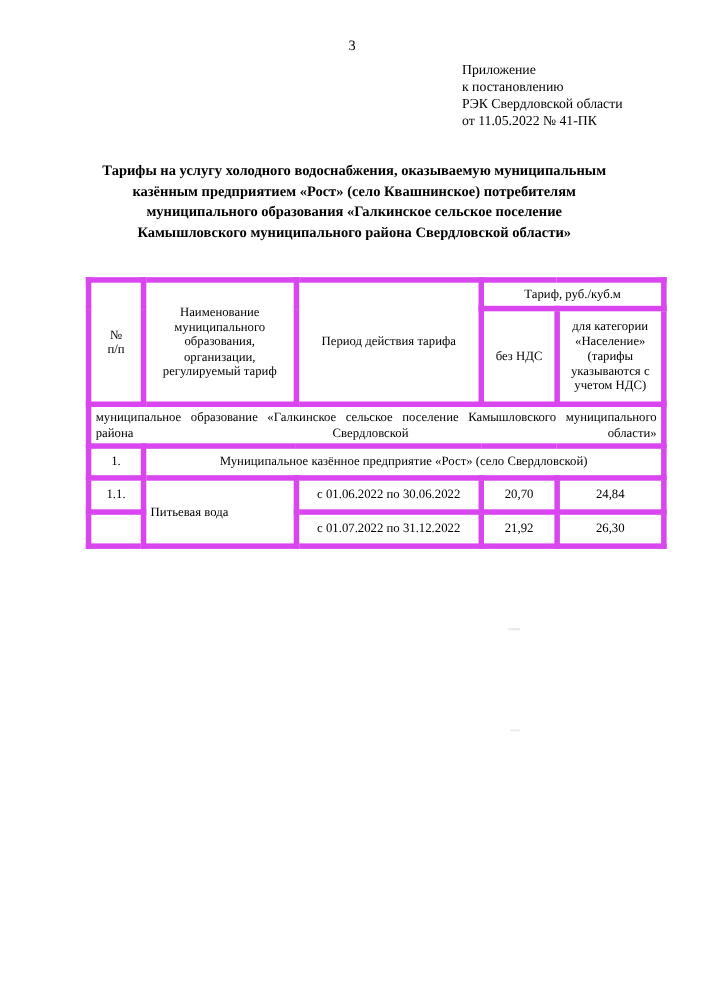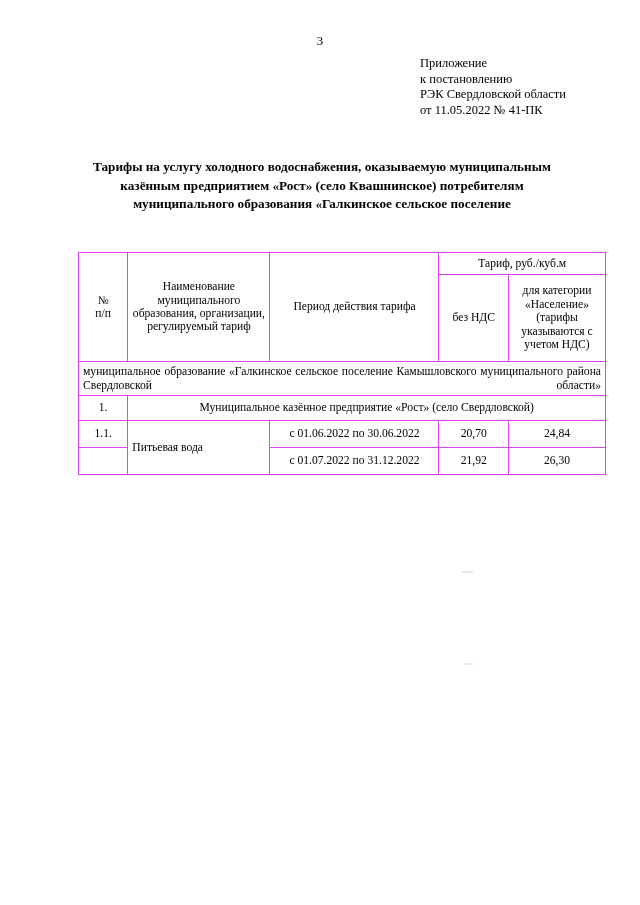--- a/index.html
+++ b/index.html
@@ -41,33 +41,32 @@
   }
   .doc-title {
     position: absolute;
     top: 146px;
     left: 72px;
     width: 500px;
     text-align: center;
     font-size: 13.2px;
     font-weight: bold;
     line-height: 18.5px;
-    margin-top: 12px;
   }
   table.tariff {
     position: absolute;
     top: 252px;
     left: 78px;
     width: 528px;
     border-collapse: collapse;
     font-size: 11.6px;
     line-height: 13.4px;
   }
   table.tariff td, table.tariff th {
-    border: 1px solid #d946ef;
+    border: 5px solid #d946ef;
     padding: 2px 4px;
     vertical-align: middle;
     font-weight: normal;
   }
   .c-center { text-align: center; }
   .c-left { text-align: left; }
   .c-just {
     text-align: justify;
     text-align-last: justify;
   }
@@ -120,20 +119,21 @@
     <div>Приложение</div>
     <div>к постановлению</div>
     <div>РЭК Свердловской области</div>
     <div>от 11.05.2022 № 41-ПК</div>
   </div>
 
   <div class="doc-title">
     <div>Тарифы на услугу холодного водоснабжения, оказываемую муниципальным</div>
     <div>казённым предприятием «Рост» (село Квашнинское) потребителям</div>
     <div>муниципального образования «Галкинское сельское поселение</div>
+    <div>Камышловского муниципального района Свердловской области»</div>
   </div>
 
   <table class="tariff">
     <tbody>
       <tr>
         <td class="hdr-num c-center head-cell" rowspan="2">
           <div>№</div>
           <div>п/п</div>
         </td>
         <td class="hdr-name c-center head-cell" rowspan="2">Наименование муниципального образования, организации, регулируемый тариф</td>

